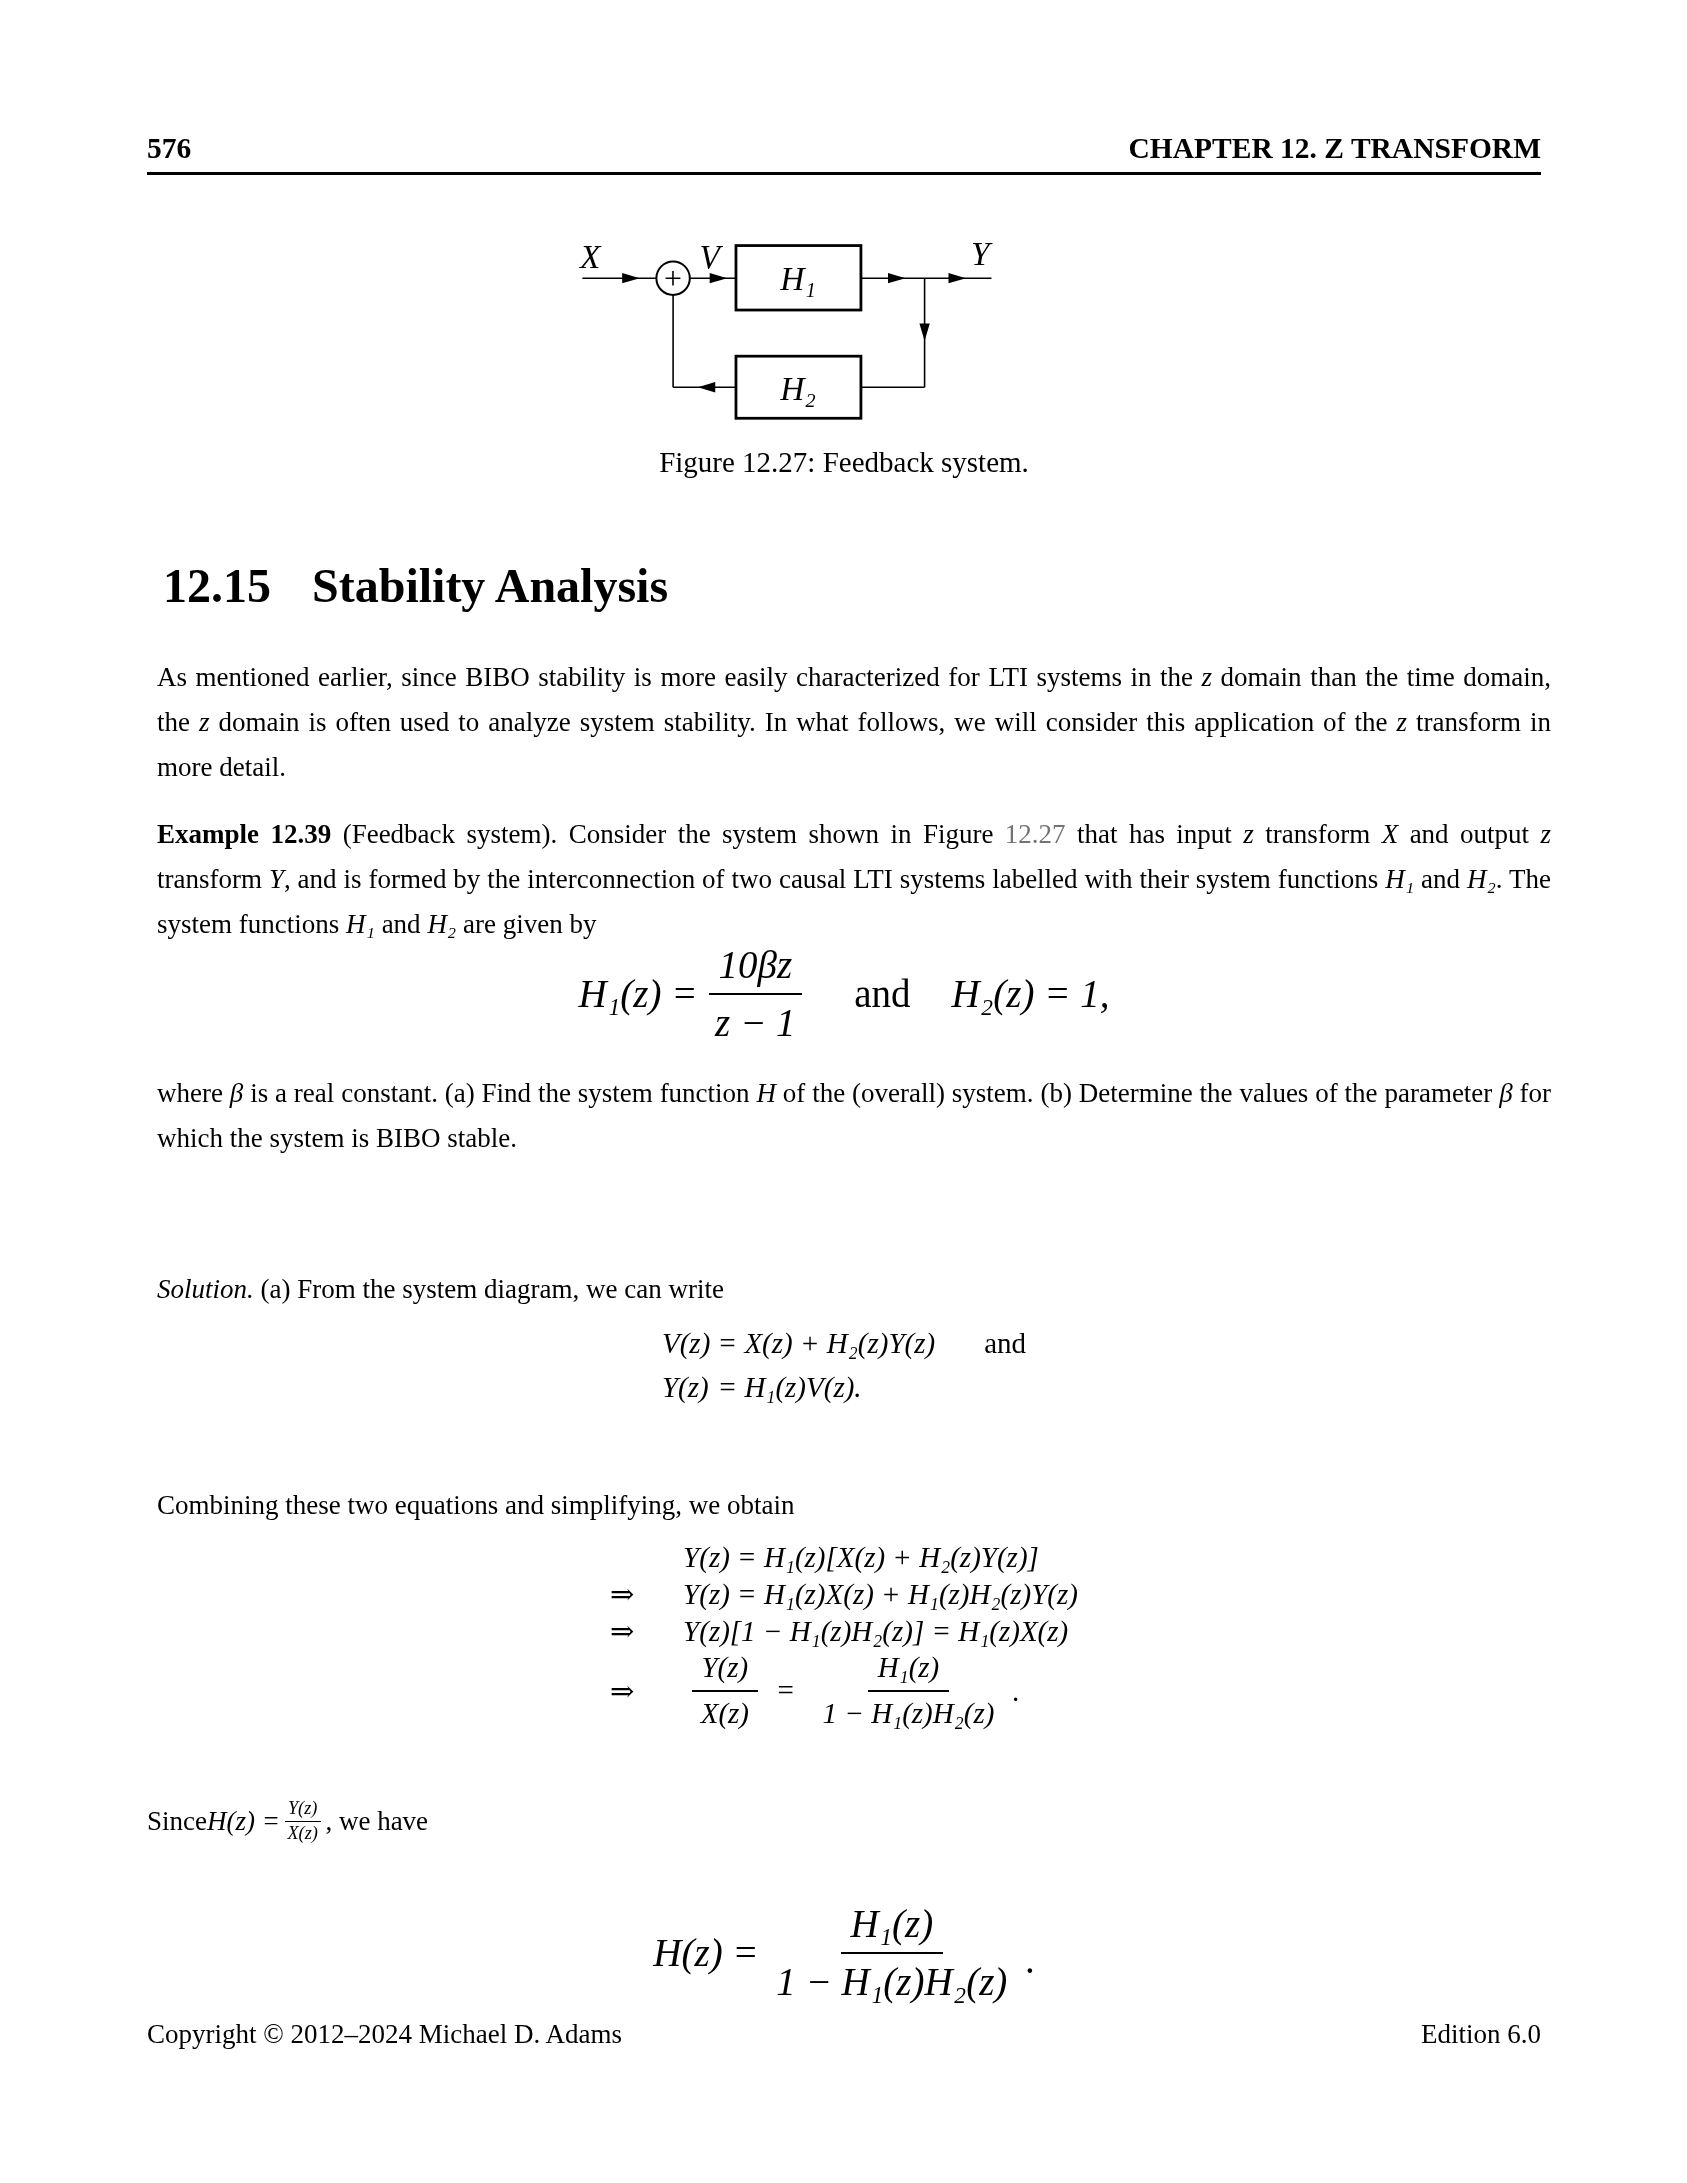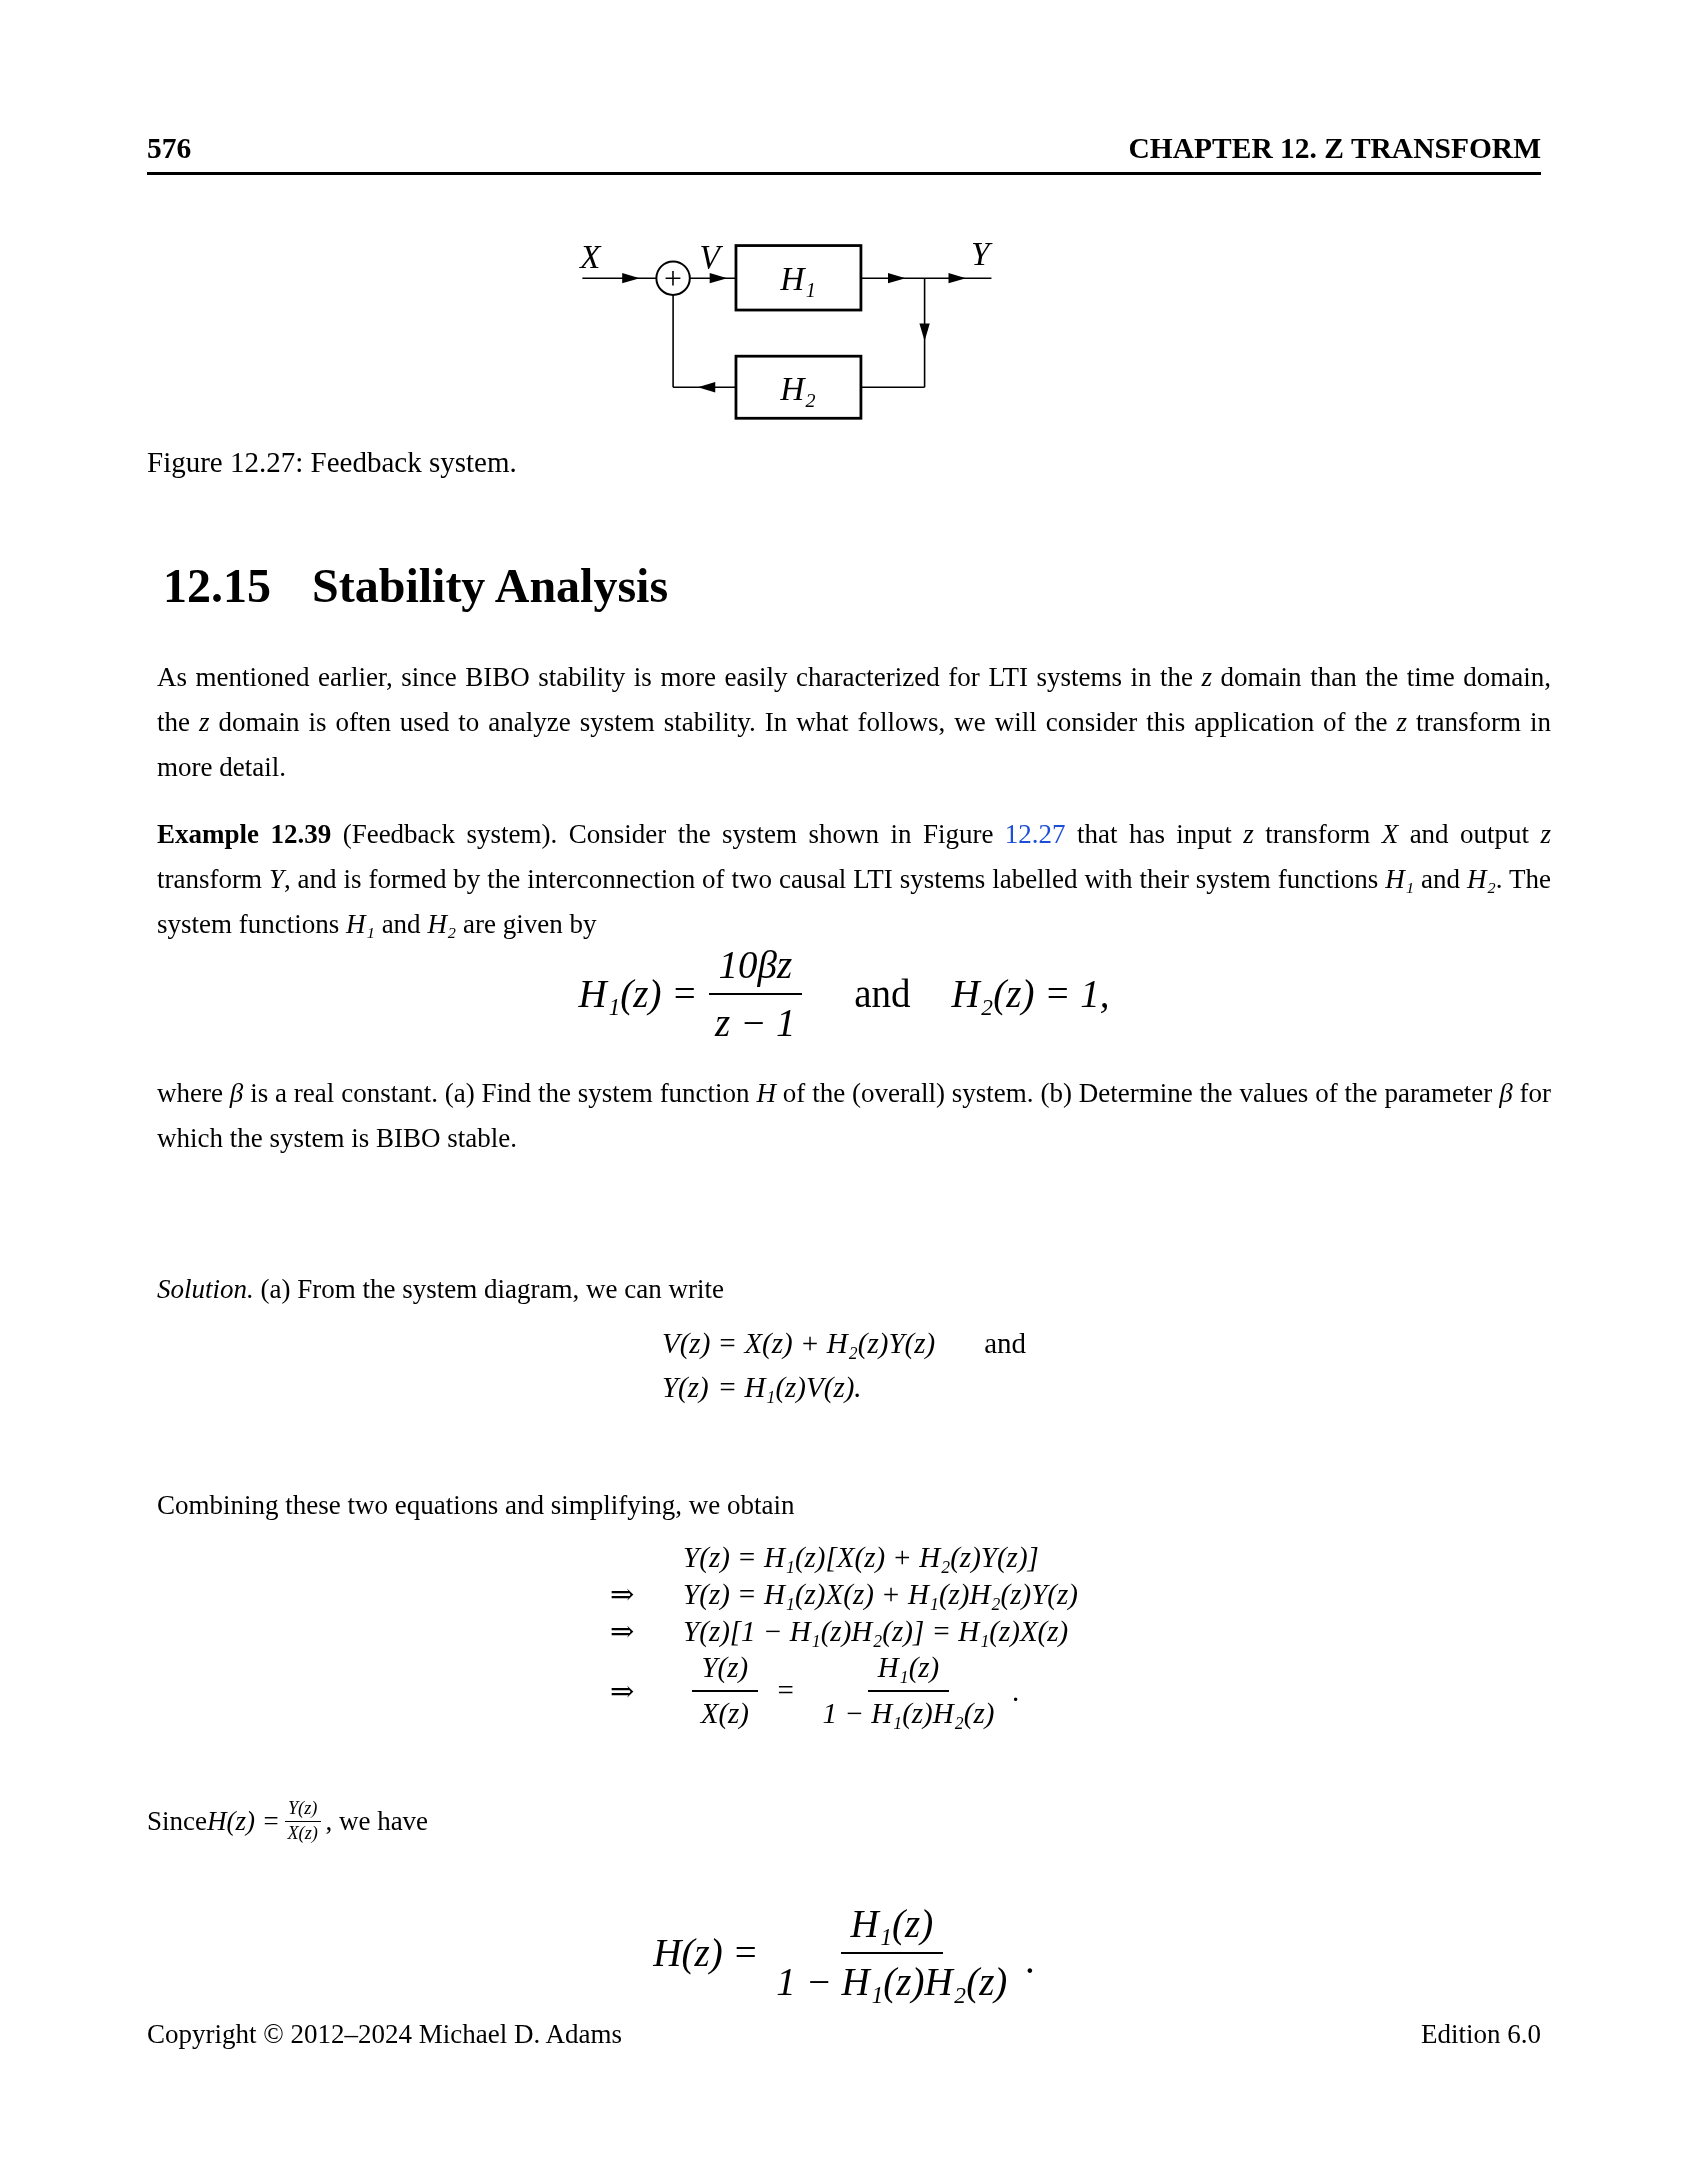--- a/index.html
+++ b/index.html
@@ -17,31 +17,31 @@
 
   
   .figwrap{left:576px;top:239px;width:425px;height:193px;}
   .figwrap svg{display:block;}
   .fig-line{stroke:#000;stroke-width:2;fill:none;}
   .fig-box{stroke:#000;stroke-width:3.5;fill:none;}
   .fig-circ{stroke:#000;stroke-width:2.5;fill:none;}
   .fig-arrow{fill:#000;stroke:none;}
   .fig-lbl{font-family:"Liberation Serif","DejaVu Serif",serif;font-style:italic;font-size:42px;fill:#000;}
   .fig-plus{font-family:"Liberation Serif","DejaVu Serif",serif;font-size:40px;fill:#000;}
-  .caption{top:446px;text-align:left;font-size:29px;}
+  .caption{top:446px;text-align:center;font-size:29px;}
 
   
   .heading{top:542px;margin:16px;font-size:48px;font-weight:bold;}
   .sec-num{margin-right:41px;}
 
   
   .para{margin:10px;font-size:27px;line-height:45px;text-align:justify;}
   .seg-b{font-weight:bold;}
   .seg-i{font-style:italic;}
-  .seg-link{color:#1d4ed8;}
+  .seg-link{color:#737373;}
 
   
   .math{font-style:italic;font-family:"Liberation Serif","DejaVu Serif",serif;}
   .eq{display:flex;justify-content:center;align-items:center;font-size:39px;}
   .frac{display:inline-flex;flex-direction:column;align-items:center;text-align:center;
         vertical-align:middle;margin:0 8px;}
   .frac .num{padding:0 9.6px 5.6px;border-bottom:2.4px solid #000;}
   .frac .den{padding:5.6px 9.6px 0;}
   .conn{font-style:normal;padding:0 41px;}
   .tail{font-style:normal;align-self:flex-end;padding-bottom:22px;}

